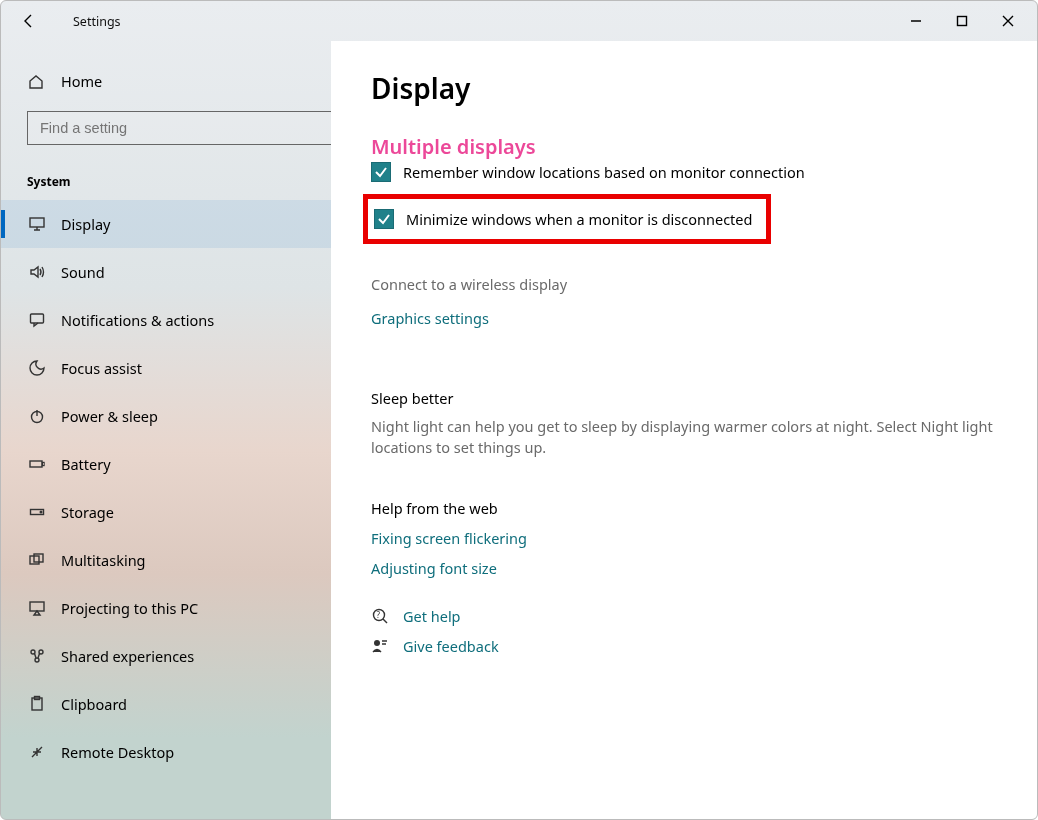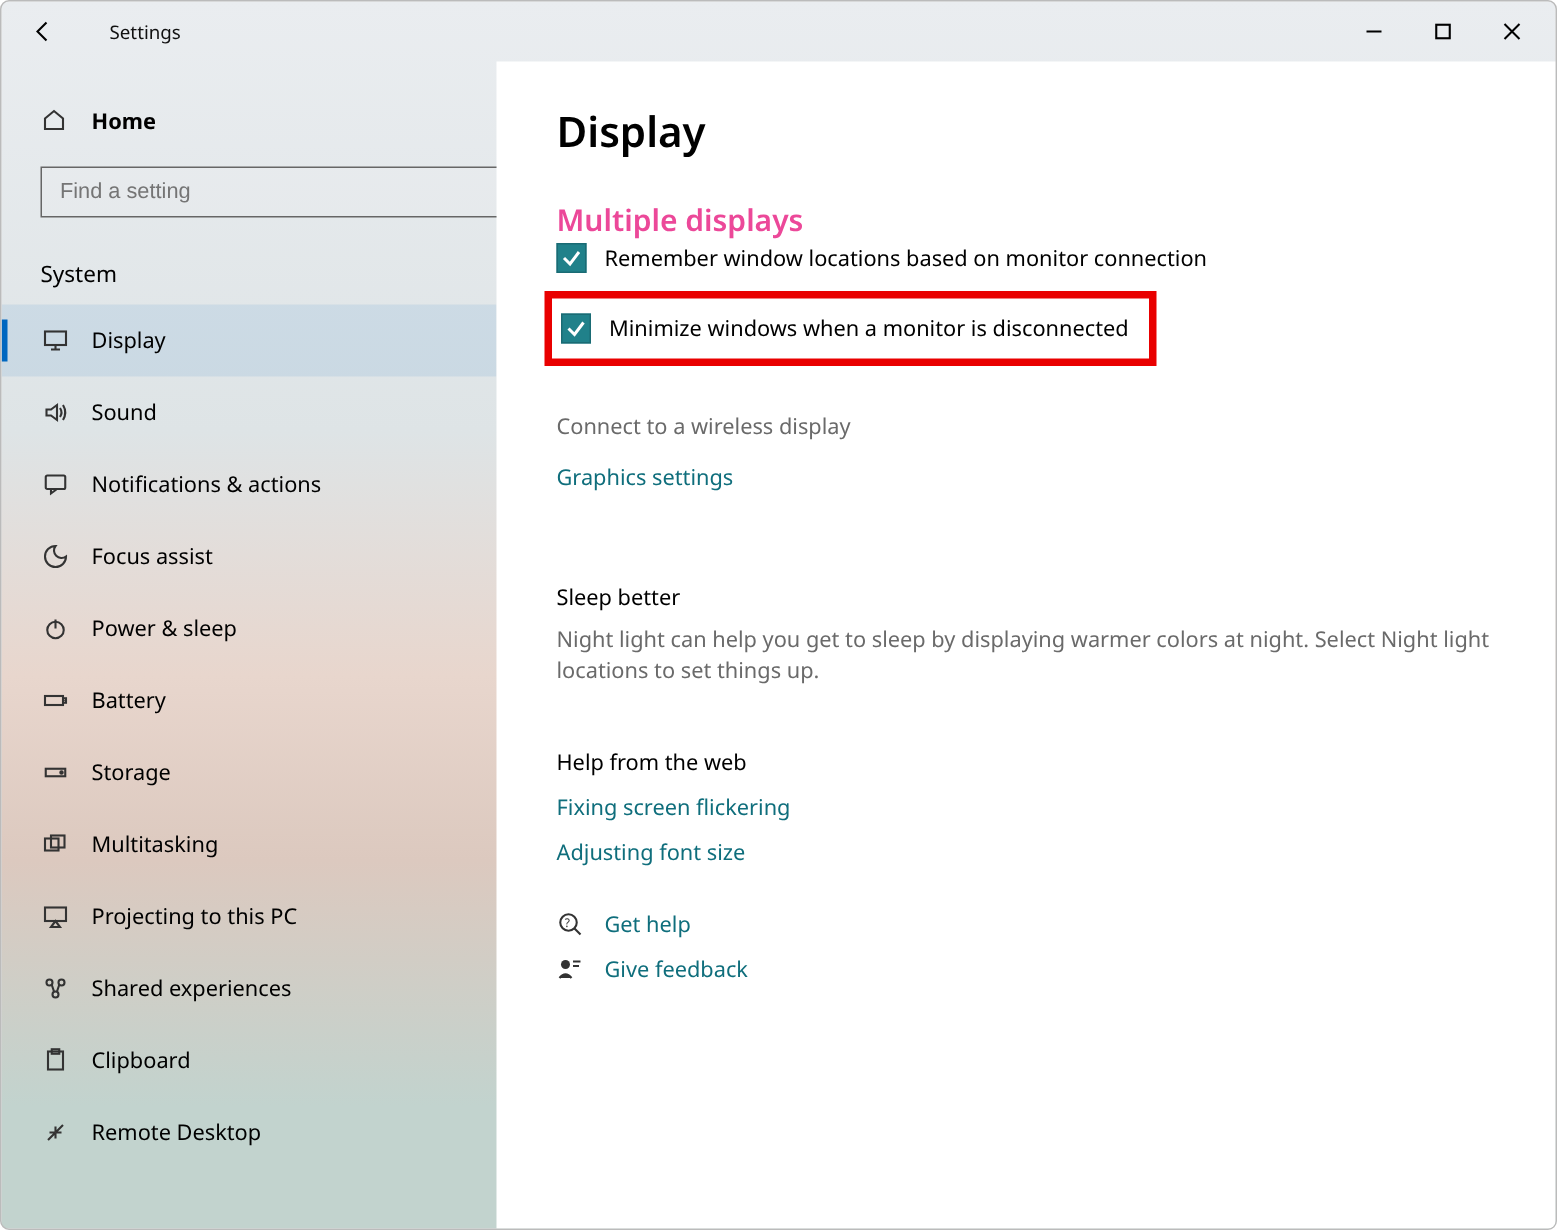--- a/index.html
+++ b/index.html
@@ -12,34 +12,34 @@
   .titlebar {
     position:absolute; top:0; left:0; right:0; height:40px;
     display:flex; align-items:center; padding:0 12px;
   }
   .back-btn { width:32px; height:32px; display:flex; align-items:center; justify-content:center; cursor:pointer; }
   .app-title { font-size:12.5px; color:#111; margin-left:28px; }
   .win-ctrls { position:absolute; right:6px; top:0; height:40px; display:flex; align-items:center; }
   .win-ctrls .btn { width:46px; height:32px; display:flex; align-items:center; justify-content:center; cursor:pointer; }
   .content { position:absolute; top:40px; left:0; right:0; bottom:0; display:flex; }
   .sidebar { width:330px; padding:20px 0 0 0; overflow:hidden; }
-  .home-item { display:flex; align-items:flex-start; padding:10px 26px; cursor:pointer;font-weight:bold; }
+  .home-item { display:flex; align-items:flex-end; padding:10px 26px; cursor:pointer; }
   .home-item .icon { width:20px; display:flex; align-items:center; }
   .home-item .label { margin-left:14px; font-size:14.5px; color:#000; }
   .search-wrap { padding:10px 26px; }
   .search {
     width:336px; height:34px; border:1px solid #666; background:rgba(255,255,255,0.08);
     display:flex; align-items:center; padding:0 10px; font-size:14px; color:#555;
     position:relative;
   }
   .search input {
     border:none; outline:none; background:transparent; width:100%; font-size:14.5px; color:#333;
   }
   .search .sicon { position:absolute; right:10px; top:8px; }
-  .section-label { padding:18px 26px 10px 26px; font-size:15px; font-weight:400; color:#000; }
+  .section-label { padding:18px 26px 10px 26px; font-size:12px; font-weight:700; color:#000; }
   .nav { }
   .nav-item {
     height:48px; display:flex; align-items:center; padding:0 26px; cursor:pointer; position:relative;
     font-size:14.5px; color:#000;
   }
   .nav-item.selected::before {
     content:""; position:absolute; left:0; top:10px; bottom:10px; width:4px; background:#0067c0;
   }
   .nav-item.selected { background:rgba(0,103,192,0.09); }
   .nav-item .icon { width:20px; display:flex; align-items:center; justify-content:center; }

